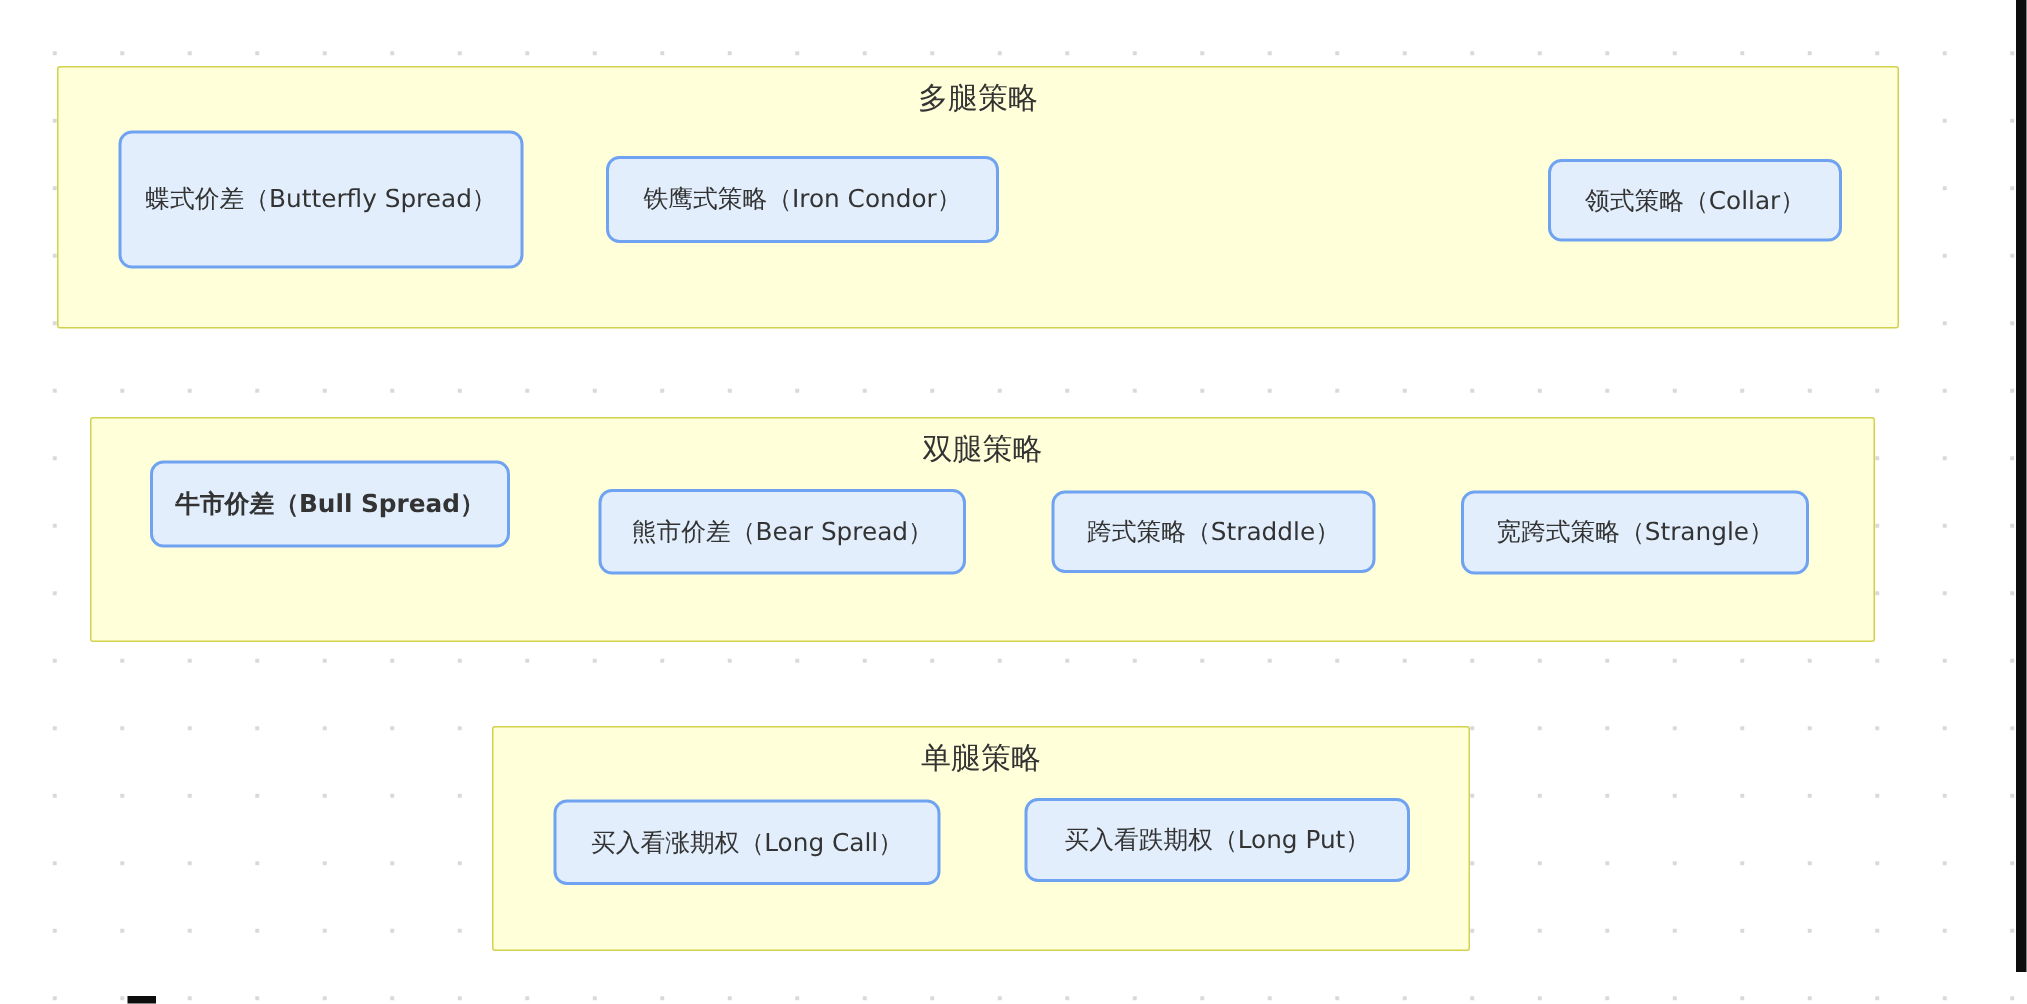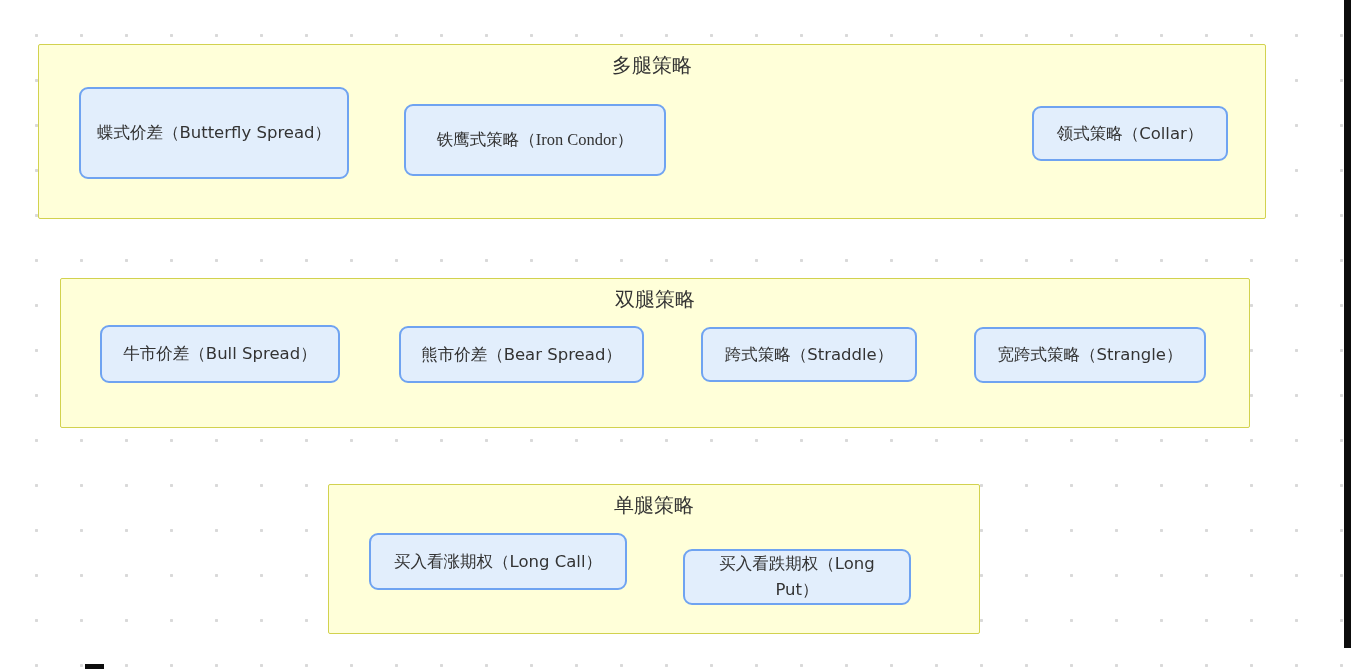--- a/index.html
+++ b/index.html
@@ -64,50 +64,50 @@
 </head>
 <body>
 
 <div>
 
   <div class="group" style="left:38px; top:44px; width:1228px; height:175px;">
     <div class="group-title">多腿策略</div>
     <div class="node" style="left:40px; top:42px; width:270px; height:92px;">
       <span>蝶式价差（Butterfly Spread）</span>
     </div>
-    <div class="node" style="left:365px; top:59px; width:262px; height:72px;font-family:Liberation Serif, serif;">
+    <div class="node" style="left:365px; top:59px; width:262px; height:58px;">
       <span>铁鹰式策略（Iron Condor）</span>
     </div>
     <div class="node" style="left:993px; top:61px; width:196px; height:55px;text-align:center;">
       <span>领式策略（Collar）</span>
     </div>
   </div>
 
   <div class="group" style="left:60px; top:278px; width:1190px; height:150px;">
     <div class="group-title">双腿策略</div>
-    <div class="node" style="left:39px; top:46px; width:240px; height:58px;">
+    <div class="node" style="left:39px; top:28px; width:240px; height:58px;font-weight:bold;">
       <span>牛市价差（Bull Spread）</span>
     </div>
     <div class="node" style="left:338px; top:47px; width:245px; height:57px;">
       <span>熊市价差（Bear Spread）</span>
     </div>
     <div class="node" style="left:640px; top:48px; width:216px; height:55px;">
       <span>跨式策略（Straddle）</span>
     </div>
     <div class="node" style="left:913px; top:48px; width:232px; height:56px;">
       <span>宽跨式策略（Strangle）</span>
     </div>
   </div>
 
   <div class="group" style="left:328px; top:484px; width:652px; height:150px;">
     <div class="group-title">单腿策略</div>
     <div class="node" style="left:40px; top:48px; width:258px; height:57px;">
       <span>买入看涨期权（Long Call）</span>
     </div>
-    <div class="node" style="left:354px; top:64px; width:228px; height:56px;">
+    <div class="node" style="left:354px; top:47px; width:257px; height:56px;">
       <span>买入看跌期权（Long Put）</span>
     </div>
   </div>
 
   <div class="edge-strip"></div>
   <div class="corner-mark"></div>
 
 </div>
 
 </body></html>

